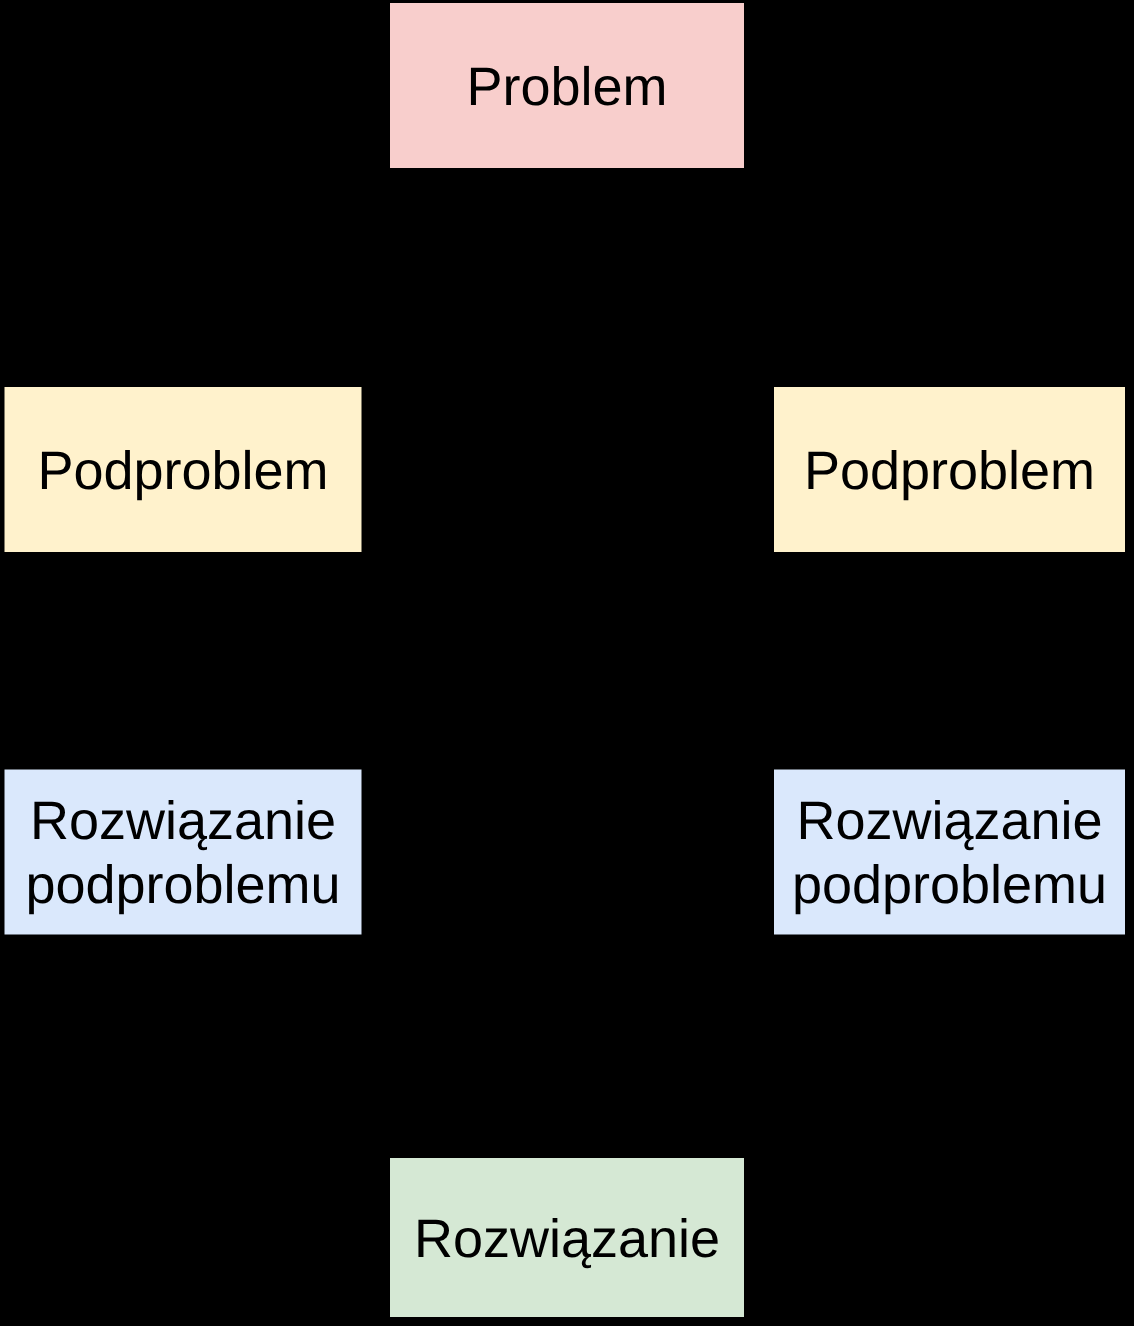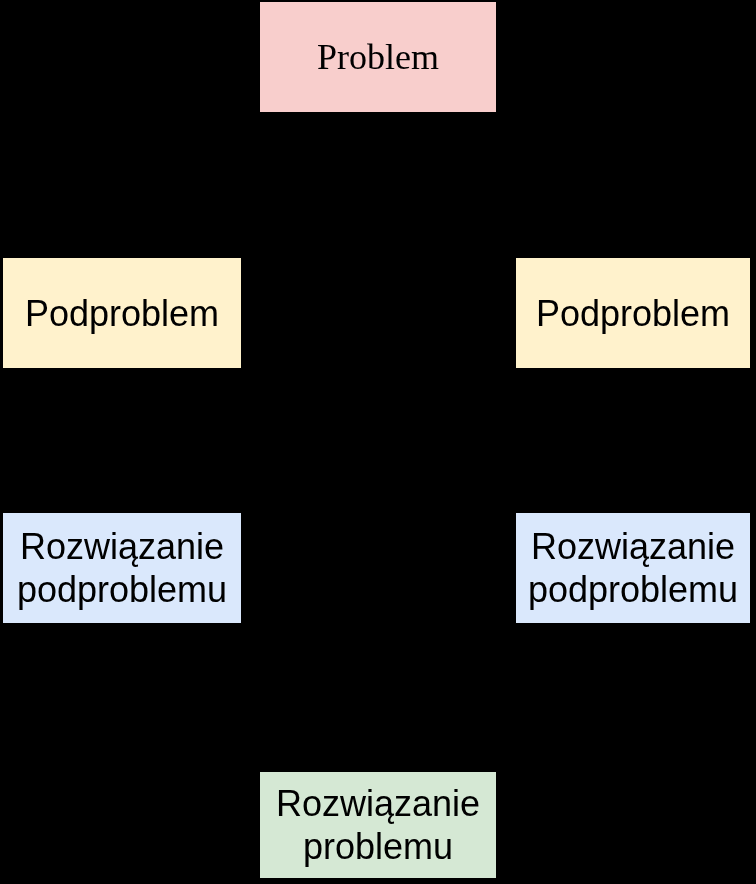--- a/index.html
+++ b/index.html
@@ -34,21 +34,21 @@
   .node-subproblem-right           { left: 516px; top: 258px; width: 234px; height: 110px; }
   .node-subproblem-solution-left   { left: 3px;   top: 513px; width: 238px; height: 110px; }
   .node-subproblem-solution-right  { left: 516px; top: 513px; width: 234px; height: 110px; }
   .node-problem-solution           { left: 260px; top: 772px; width: 236px; height: 106px; }
 </style>
 </head>
 <body>
 
 <div class="canvas">
 
-  <div class="node node-problem" style="background-color: rgb(248, 206, 204); font-family: Liberation Serif, serif;">
+  <div class="node node-problem" style="background-color: rgb(248, 206, 204);">
     <span class="line">Problem</span>
   </div>
 
   <div class="node node-subproblem-left" style="background-color: rgb(255, 242, 204);">
     <span class="line">Podproblem</span>
   </div>
 
   <div class="node node-subproblem-right" style="background-color: rgb(255, 242, 204);">
     <span class="line">Podproblem</span>
   </div>
@@ -58,16 +58,15 @@
     <span class="line">podproblemu</span>
   </div>
 
   <div class="node node-subproblem-solution-right" style="background-color: rgb(218, 232, 252);">
     <span class="line">Rozwiązanie</span>
     <span class="line">podproblemu</span>
   </div>
 
   <div class="node node-problem-solution" style="background-color: rgb(213, 232, 212);">
     <span class="line">Rozwiązanie</span>
-    <span class="line">problemu</span>
   </div>
 
 </div>
 
 </body></html>

